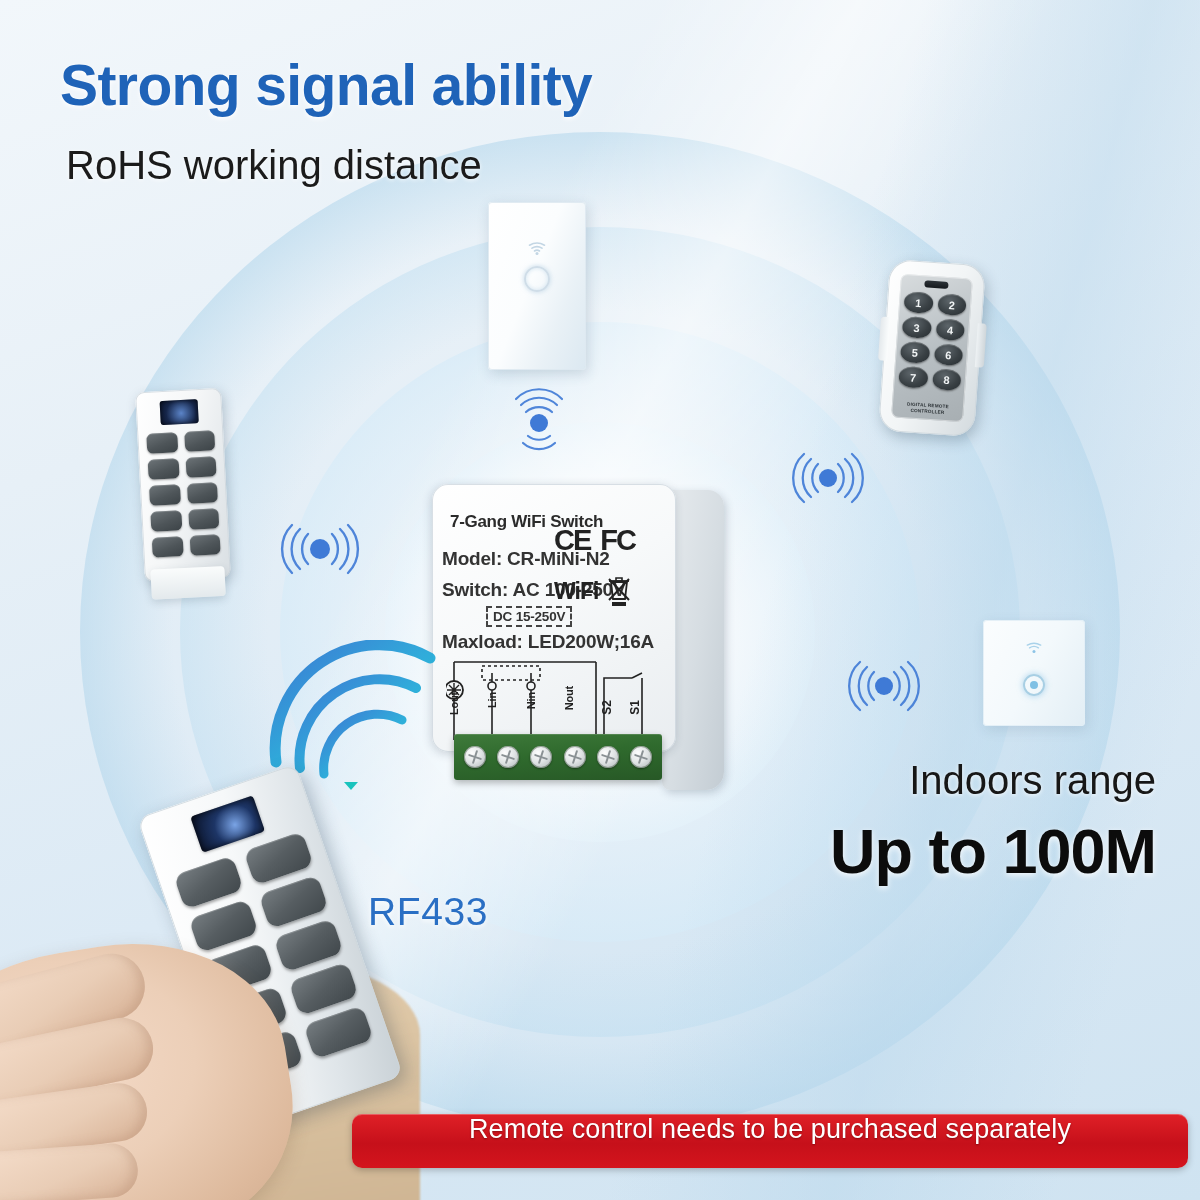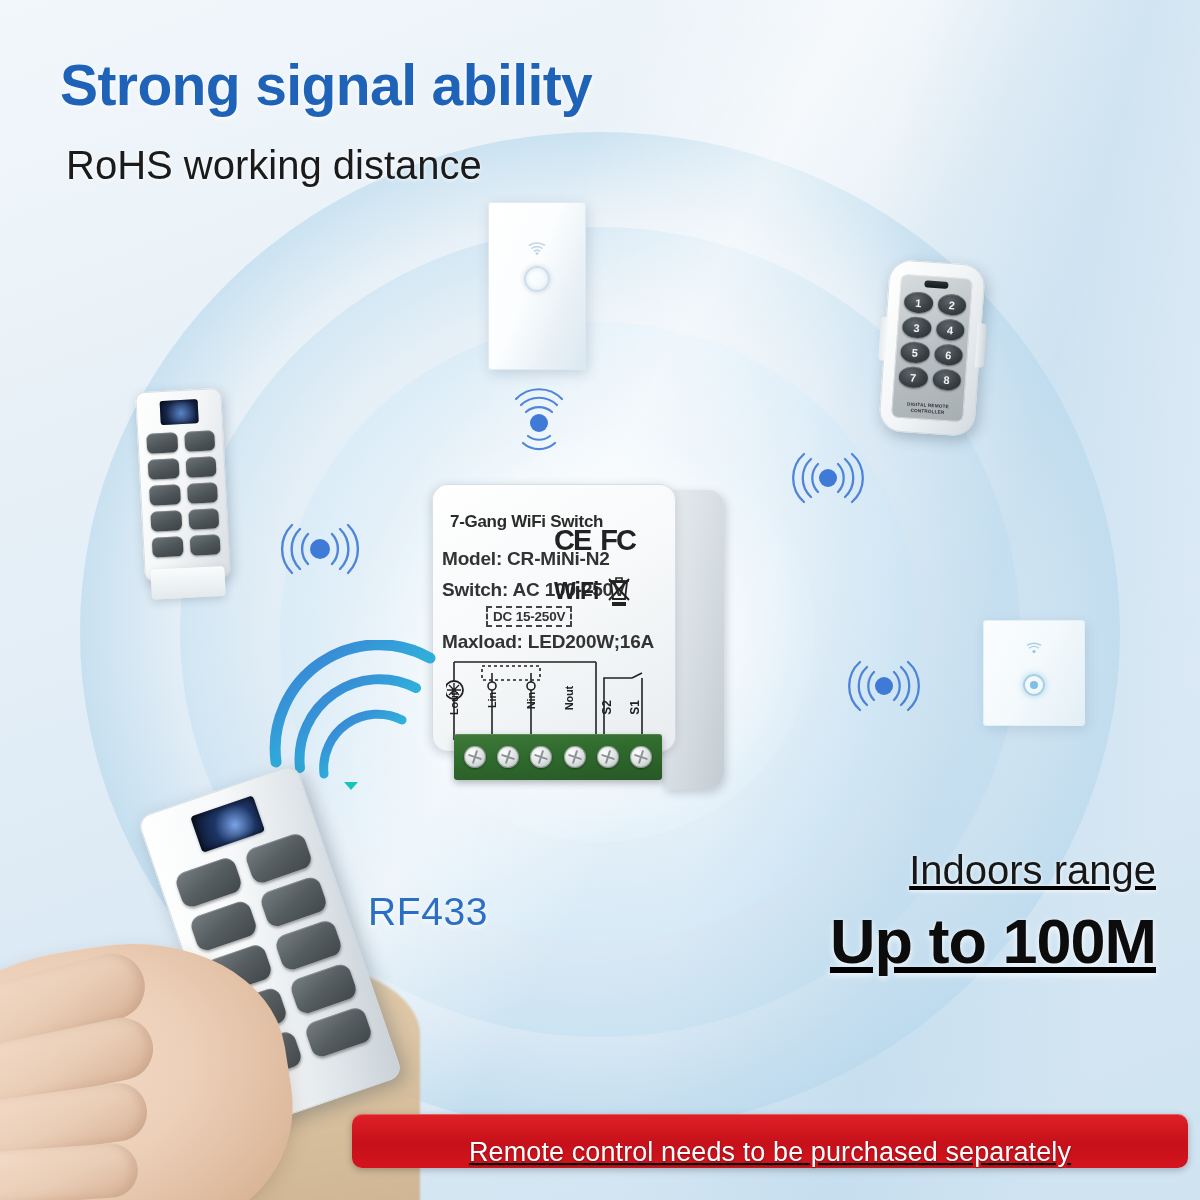--- a/index.html
+++ b/index.html
@@ -57,22 +57,22 @@
   }
   .h2{
     position:absolute; left:66px; top:143px;
     font-size:40px; font-weight:400; color:#1b1b1b;
     text-shadow:0 1px 4px rgba(255,255,255,.85);
     white-space:nowrap;
   }
 
   
   .range-block{
-    position:absolute; right:44px; top:848px;
-    text-align:right; width:520px;text-decoration:underline;
+    position:absolute; right:44px; top:758px;
+    text-align:right; width:520px;
   }
   .range-label{
     font-size:40px; font-weight:400; color:#171717; line-height:1.12;
     text-shadow:0 1px 4px rgba(255,255,255,.9);
     white-space:nowrap;
   }
   .range-value{
     font-size:63px; font-weight:bold; color:#0c0c0c; line-height:1.08;
     letter-spacing:-1px;
     text-shadow:0 2px 6px rgba(255,255,255,.9);
@@ -87,21 +87,21 @@
     color:#2a6fc4;
     text-shadow:0 2px 5px rgba(255,255,255,.85);
   }
 
   
   .banner{
     position:absolute; left:352px; top:1114px; width:836px; height:54px;
     background:linear-gradient(180deg,#e02027 0%, #c6101a 55%, #d4141d 100%);
     border-radius:10px;
     box-shadow:0 2px 7px rgba(0,0,0,.25), inset 0 1px 0 rgba(255,255,255,.28);
-    display:flex; align-items:flex-end; justify-content:center;text-decoration:underline;
+    display:flex; align-items:flex-start; justify-content:center;
   }
   .banner-text{
     color:#fff; font-size:27px; font-weight:500; letter-spacing:.1px;
     text-shadow:0 1px 2px rgba(0,0,0,.35);
     white-space:nowrap;
   }
 
   
   .device{
     position:absolute; left:432px; top:484px; width:292px; height:316px;

